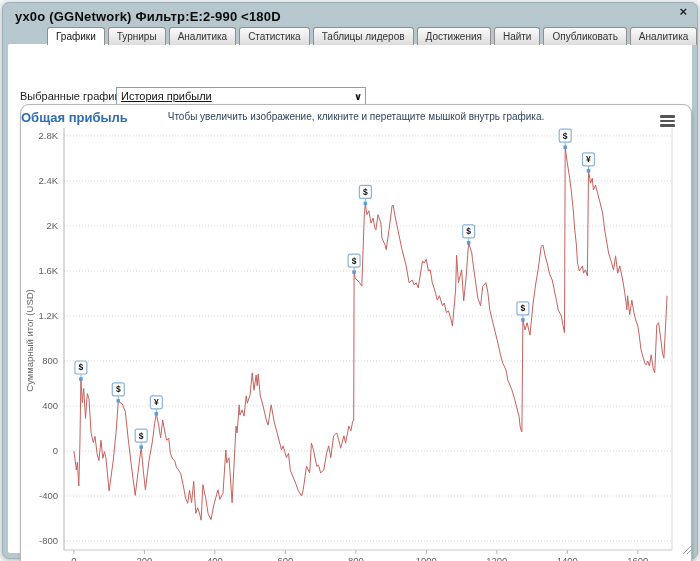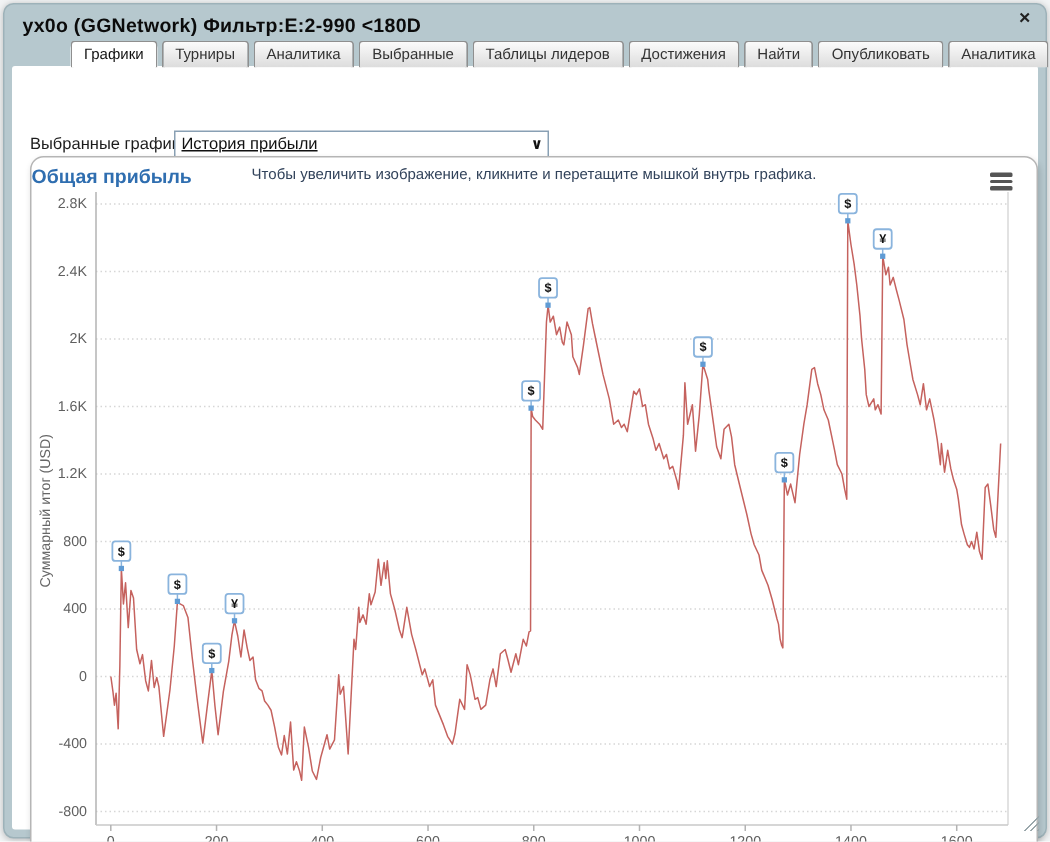--- a/index.html
+++ b/index.html
@@ -29,21 +29,21 @@
 <body>
 
 <div class="window">
   <div class="titlebar-text">yx0o (GGNetwork) Фильтр:E:2-990 &lt;180D</div>
   <div class="close-btn">×</div>
 
   <div class="tab-bar">
       <div class="tab active">Графики</div>
       <div class="tab">Турниры</div>
       <div class="tab">Аналитика</div>
-      <div class="tab">Выбранные</div>
+      <div class="tab">Статистика</div>
       <div class="tab">Таблицы лидеров</div>
       <div class="tab">Достижения</div>
       <div class="tab">Найти</div>
       <div class="tab">Опубликовать</div>
       <div class="tab">Аналитика</div>
     </div>
 
   <div class="content">
     <div class="filter-label">Выбранные графики:</div>
     <div class="select-box">

